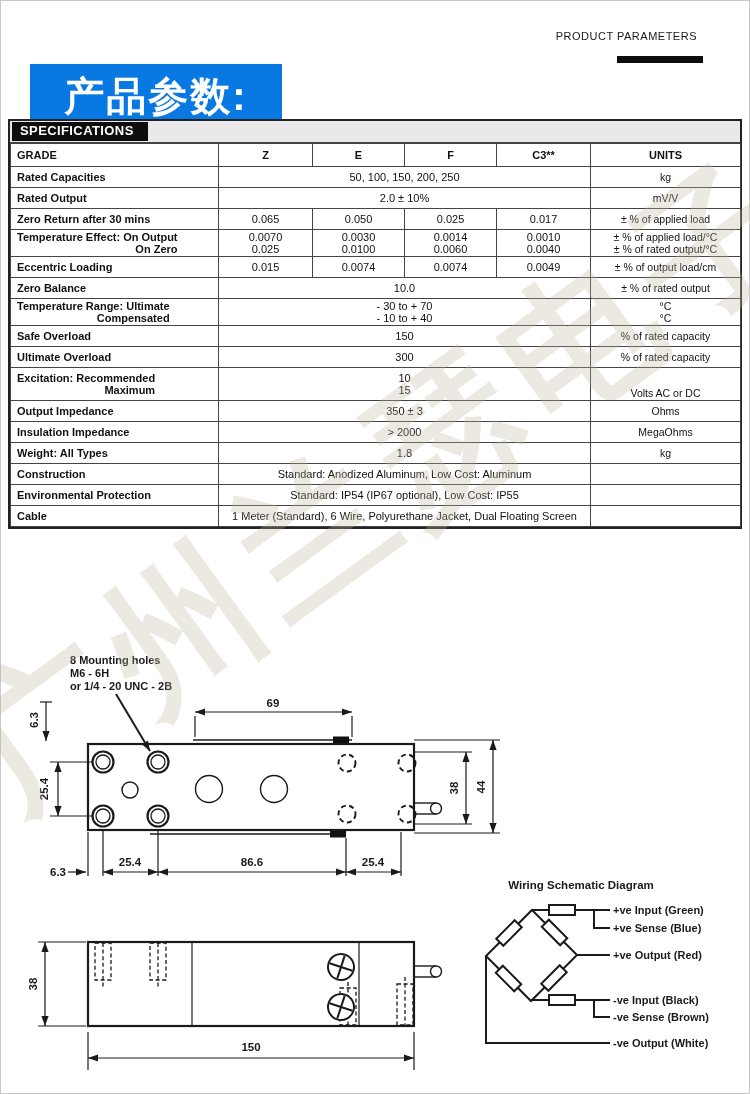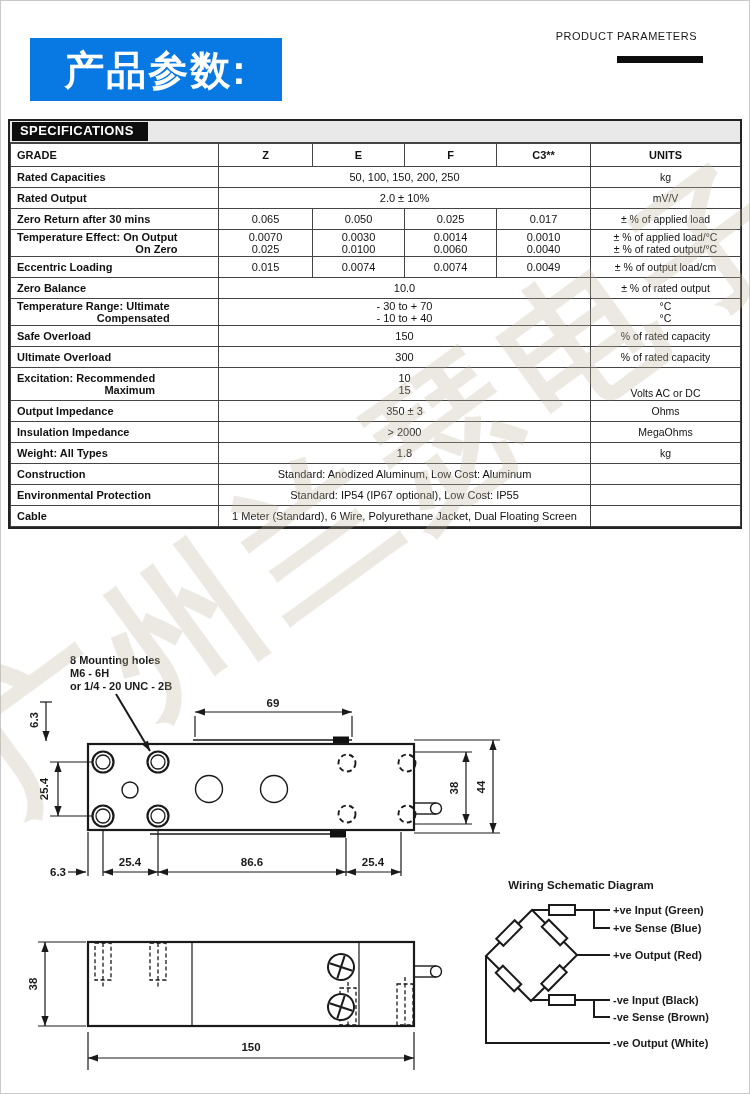--- a/index.html
+++ b/index.html
@@ -41,21 +41,21 @@
 </style>
 </head>
 <body>
 
 <div class="page">
 
   <div class="watermark">广州兰瑟电子</div>
 
   <div class="eyebrow">PRODUCT PARAMETERS</div>
   <div class="eyebrow-bar"></div>
-  <div class="banner" id="banner" style="background: rgb(8, 121, 226);">
+  <div class="banner" id="banner" style="background: rgb(8, 121, 226); margin-top: 26px;">
     <span class="banner-text">产品参数:</span>
   </div>
 
   <div class="spec-wrap">
     <div class="spec-titlebar">
       <span class="spec-chip">SPECIFICATIONS</span>
     </div>
     <table class="spec">
       <colgroup>
         <col style="width:208px">

